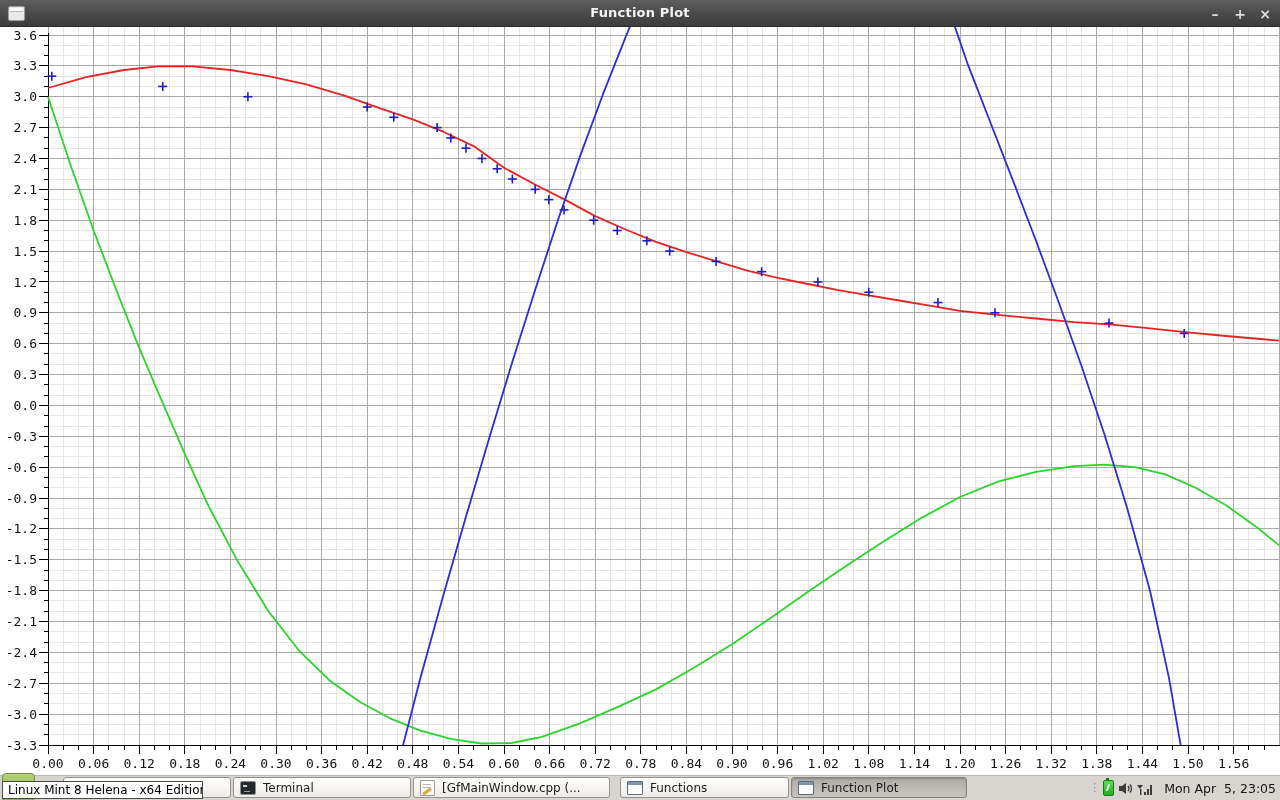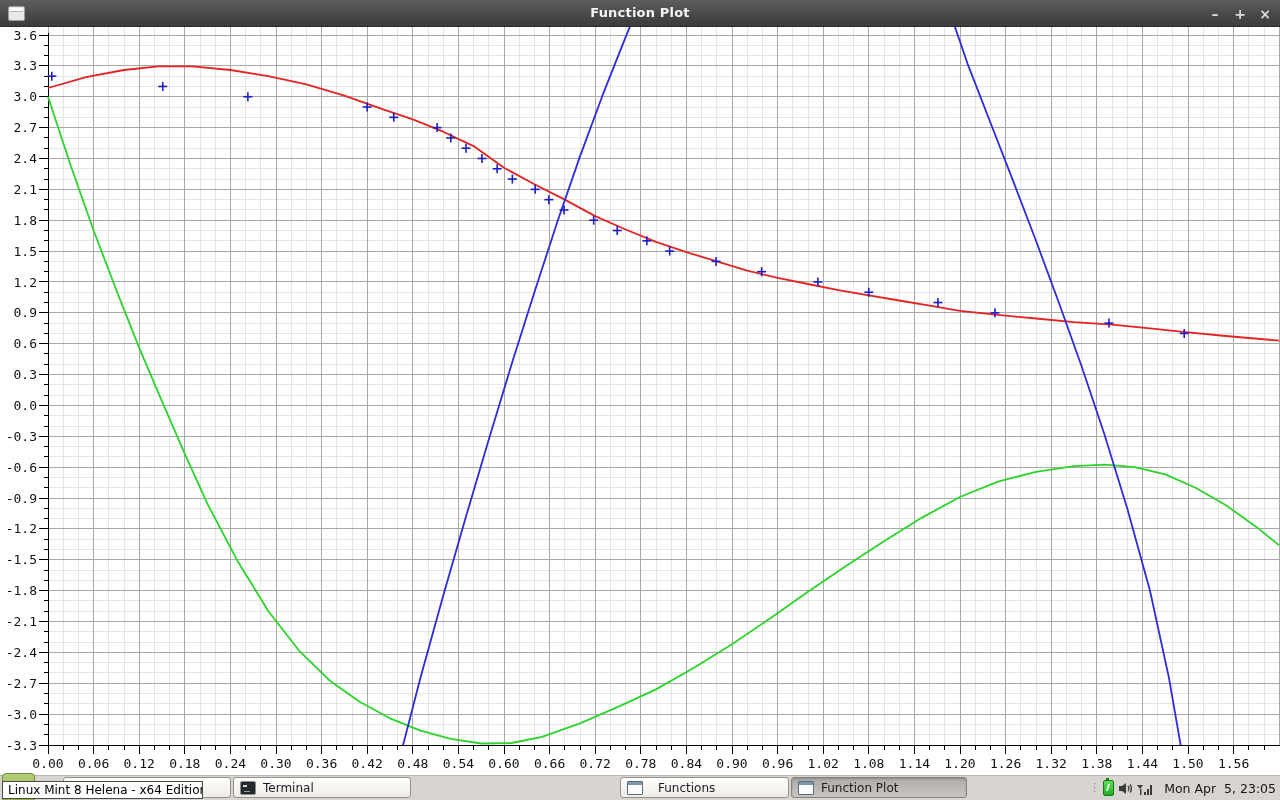--- a/index.html
+++ b/index.html
@@ -504,22 +504,26 @@
 
   <div class="task-btn" style="left:63px;width:168px;">
     <span class="lbl" style="margin-left:68px;">er</span>
   </div>
 
   <div class="task-btn" style="left:233px;width:178px;">
     <span class="term-ico"></span>
     <span class="lbl">Terminal</span>
   </div>
 
-
-  <div class="task-btn" style="left:620px;width:169px;gap:8px;">
+  <div class="task-btn" style="left:413px;width:197px;">
+    <span class="edit-ico"></span>
+    <span class="lbl">[GfMainWindow.cpp (...</span>
+  </div>
+
+  <div class="task-btn" style="left:620px;width:169px;">
     <span class="win-ico"></span>
     <span class="lbl">Functions</span>
   </div>
 
   <div class="task-btn active" style="left:791px;width:176px;">
     <span class="win-ico"></span>
     <span class="lbl">Function Plot</span>
   </div>
 
   <div class="tooltip">Linux Mint 8 Helena - x64 Edition</div>

